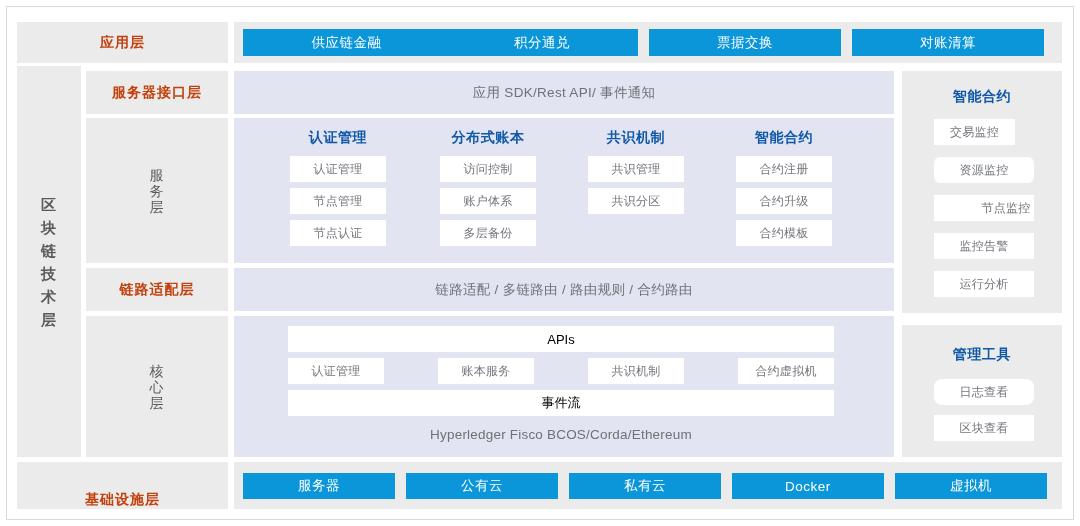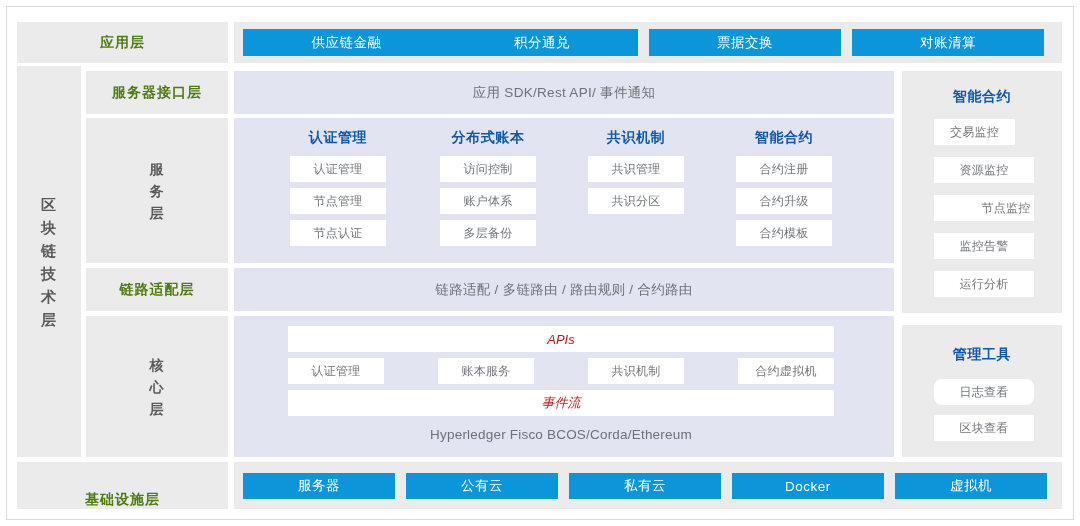--- a/index.html
+++ b/index.html
@@ -57,40 +57,40 @@
     display: flex;
     align-items: center;
     justify-content: center;
     text-align: center;
   }
 
   
   .layer-label {
     font-size: 14px;
     font-weight: bold;
-    color: #4d7c0f;
+    color: #c2410c;
     letter-spacing: 1px;
   }
 
   .vert-label {
     font-size: 15px;
     font-weight: bold;
     color: #5a5a5a;
     line-height: 23px;
     letter-spacing: 1px;
     writing-mode: horizontal-tb;
     width: 20px;
     word-break: break-all;
   }
 
   .stack-label {
     font-size: 14px;
-    font-weight: bold;
+    font-weight: normal;
     color: #5a5a5a;
-    line-height: 22px;
+    line-height: 16px;
     letter-spacing: 1px;
     width: 18px;
     word-break: break-all;
   }
 
   .btn-text {
     font-size: 13.5px;
     color: #ffffff;
     letter-spacing: 0.5px;
   }
@@ -122,22 +122,21 @@
   }
 
   .side-cell-text {
     font-size: 12px;
     color: #72757b;
     letter-spacing: 0.3px;
   }
 
   .core-band-text {
     font-size: 13px;
-    color: #b91c1c;
-    font-style: italic;
+    color: #000000;
   }
 
   .core-bottom-text {
     font-size: 13.5px;
     color: #6f7176;
     letter-spacing: 0.2px;
   }
 </style>
 </head>
 <body>
@@ -292,21 +291,21 @@
     </div>
   </div>
 
   <div class="box gray" style="left:902px; top:71px; width:160px; height:242px;">
     <div class="box center" style="left:0px; top:16px; width:160px; height:20px;">
       <span class="side-head">智能合约</span>
     </div>
     <div class="box white-cell center" style="left:32px; top:48px; width:81px; height:26px;">
       <span class="side-cell-text">交易监控</span>
     </div>
-    <div class="box white-cell center" style="left:32px; top:86px; width:100px; height:26px;">
+    <div class="box white-cell center" style="left:32px; top:86px; width:100px; height:26px;border-radius:6px;">
       <span class="side-cell-text">资源监控</span>
     </div>
     <div class="box white-cell center" style="left:32px; top:124px; width:100px; height:26px;padding-left:44px;">
       <span class="side-cell-text">节点监控</span>
     </div>
     <div class="box white-cell center" style="left:32px; top:162px; width:100px; height:26px;">
       <span class="side-cell-text">监控告警</span>
     </div>
     <div class="box white-cell center" style="left:32px; top:200px; width:100px; height:26px;">
       <span class="side-cell-text">运行分析</span>

